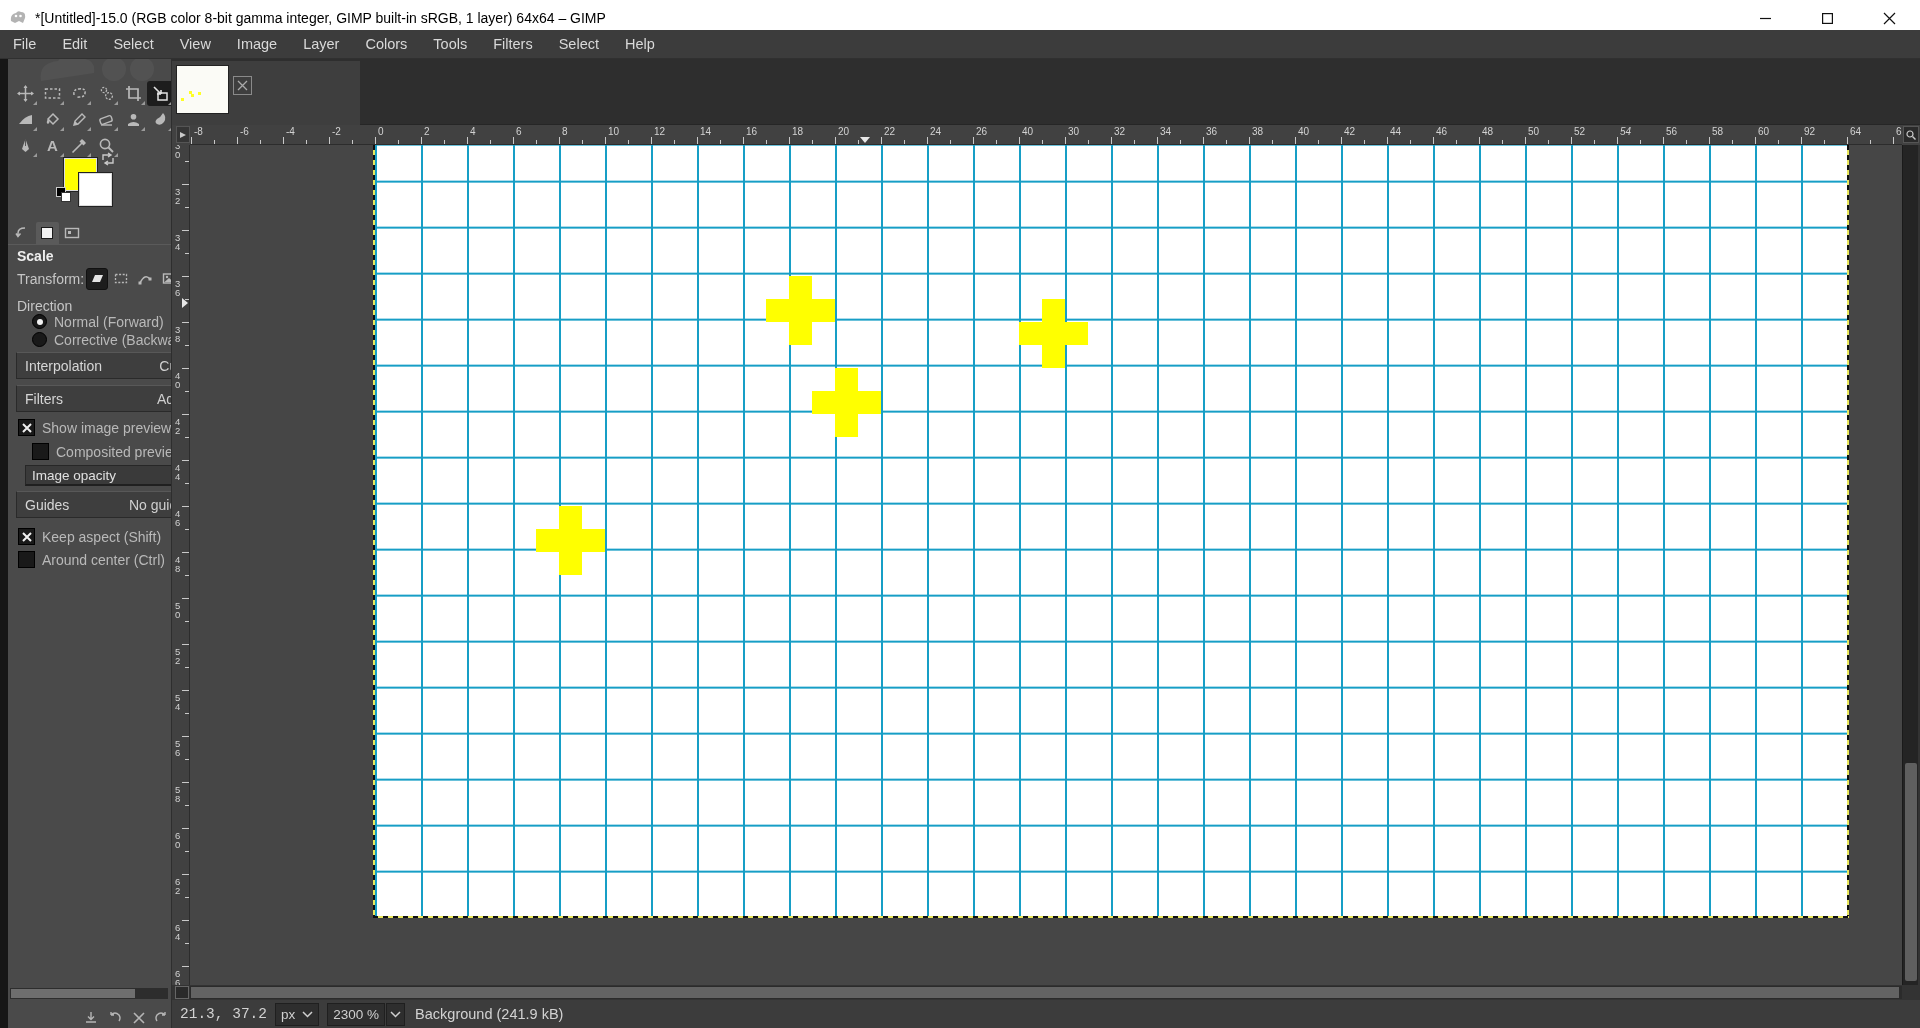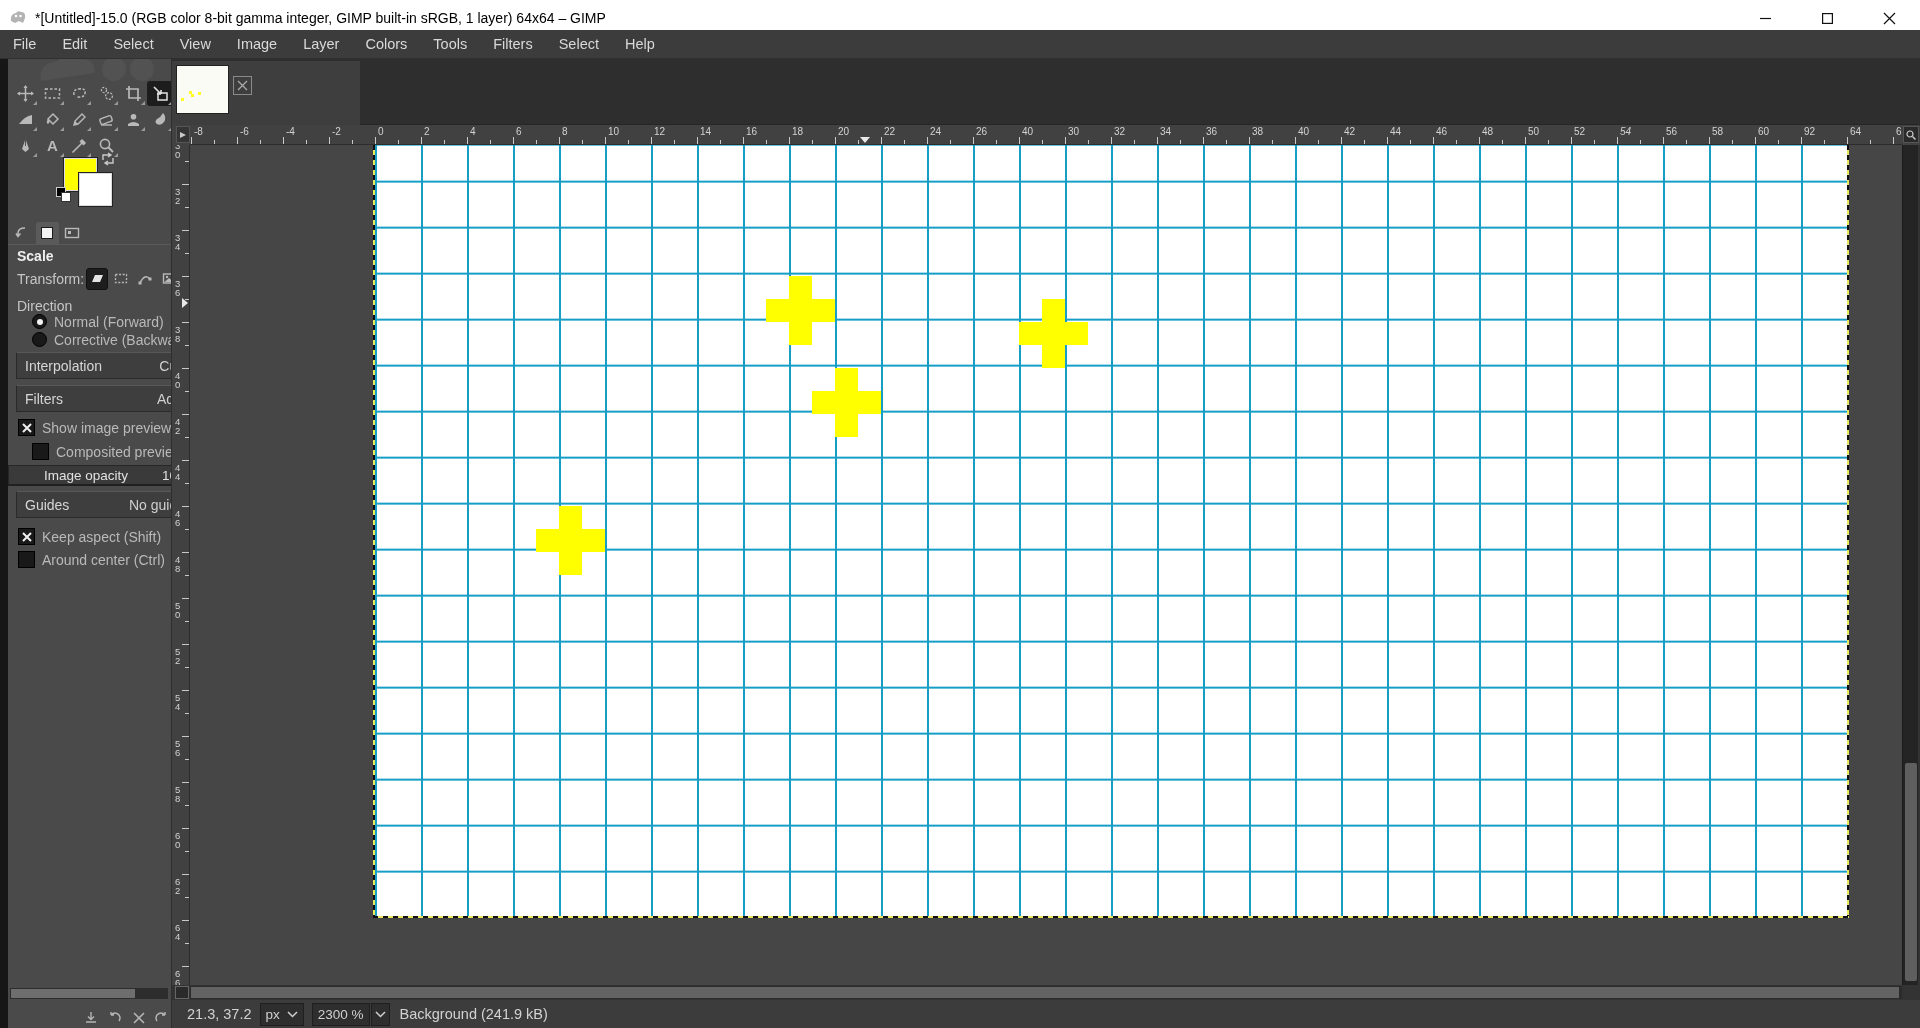--- a/index.html
+++ b/index.html
@@ -46,22 +46,22 @@
   #direction-label{position:absolute;left:9px;top:239px;}
   .radio-row{position:absolute;left:24px;height:17px;display:flex;align-items:center;color:#b9b9b9;font-size:14px;white-space:nowrap;}
   .radio{width:13px;height:13px;border-radius:50%;background:#191919;border:1px solid #000;margin-right:7px;position:relative;flex:none;}
   .radio.sel::after{content:"";position:absolute;left:3.5px;top:3.5px;width:6px;height:6px;border-radius:50%;background:#f2f2f2;}
   .framed-row{position:absolute;left:8px;width:170px;height:27px;background:#3e3e3e;border:1px solid #2a2a2a;border-top-color:#585858;
      display:flex;align-items:center;font-size:14px;color:#d6d6d6;box-sizing:border-box;}
   .framed-row .fl{margin-left:8px;}
   .framed-row .fv{margin-left:auto;margin-right:0px;color:#cfcfcf;white-space:nowrap;overflow:hidden;}
   .check-row{position:absolute;left:10px;height:17px;display:flex;align-items:center;color:#b9b9b9;font-size:14px;white-space:nowrap;}
   .checkbox{width:15px;height:15px;background:#191919;border:1px solid #000;margin-right:7px;display:flex;align-items:center;justify-content:center;flex:none;}
-  .slider-row{position:absolute;left:0;width:170px;height:21px;background:#3a3a3a;border:1px solid #272727;border-bottom:2px solid #202020;
-     display:flex;align-items:center;font-size:13.5px;color:#e0e0e0;box-sizing:border-box;padding-left:29px;}
+  .slider-row{position:absolute;left:17px;width:170px;height:21px;background:#3a3a3a;border:1px solid #272727;border-bottom:2px solid #202020;
+     display:flex;align-items:center;font-size:13.5px;color:#e0e0e0;box-sizing:border-box;}
   
   #dock-hscroll{position:absolute;left:2px;top:929px;width:158px;height:11px;background:#2d2d2d;}
   #dock-hscroll .thumb{position:absolute;left:1px;top:1px;width:124px;height:9px;background:#6e6e6e;}
   .foot-btn{position:absolute;top:948px;width:22px;height:22px;display:flex;align-items:center;justify-content:center;color:#b5b5b5;}
   
   #tabstrip{position:absolute;left:0;top:0;width:1748px;height:66px;background:#2e2e2e;border-bottom:1px solid #262626;box-sizing:border-box;}
   #image-tab{position:absolute;left:0;top:2px;width:188px;height:64px;background:#3e3e3e;}
   #tab-thumb{position:absolute;left:5px;top:5px;width:51px;height:47px;background:#fbfbf6;box-shadow:0 0 0 1px #222;}
   #tab-close{position:absolute;left:61px;top:15px;width:17px;height:17px;border:1px solid #8a8a8a;display:flex;align-items:center;justify-content:center;color:#aaa;}
   #ruler-row{position:absolute;left:0;top:66px;width:1748px;height:20px;background:#414141;}
@@ -84,21 +84,21 @@
   .cross-bar{position:absolute;}
   #vscroll{position:absolute;left:1730px;top:86px;width:16px;height:840px;background:#242424;border-left:1px solid #1a1a1a;box-sizing:border-box;}
   #vscroll .thumb{position:absolute;left:2px;width:12px;background:#5f5f5f;border-radius:2px;}
   #hscroll-row{position:absolute;left:0;top:926px;width:1748px;height:15px;background:#333333;}
   #quickmask{position:absolute;left:3px;top:1px;width:14px;height:13px;background:#2a2a2a;border:1px solid #666;box-sizing:border-box;}
   #hscroll{position:absolute;left:18px;top:1px;width:1712px;height:13px;background:#2b2b2b;}
   #hscroll .thumb{position:absolute;left:1px;top:1px;width:1708px;height:11px;background:#636363;}
   
   #statusbar{position:absolute;left:0;top:941px;width:1748px;height:28px;background:#3c3c3c;color:#d2d2d2;
      font-size:14.5px;display:flex;align-items:center;}
-  #status-pos{margin-left:15px;min-width:64px;}
+  #status-pos{margin-left:8px;min-width:64px;font-family:Liberation Mono, monospace;}
   .status-btn{height:21px;background:#2e2e2e;border:1px solid #1f1f1f;display:flex;align-items:center;color:#cfcfcf;font-size:13.5px;
      padding:0 5px;margin-left:8px;}
   .status-btn .chev{margin-left:7px;}
   #status-layer{margin-left:10px;}
   svg{overflow:visible;}
 </style>
 </head>
 <body>
 
 <div id="titlebar">

